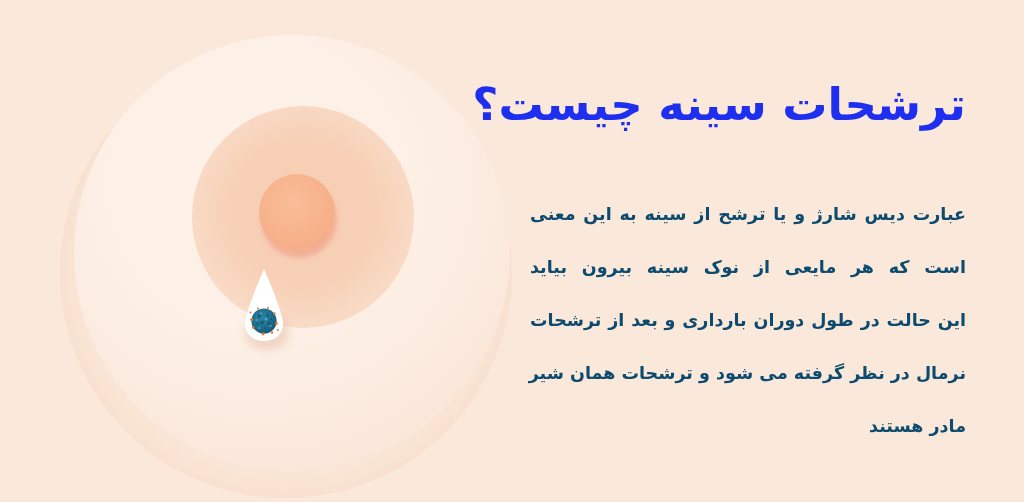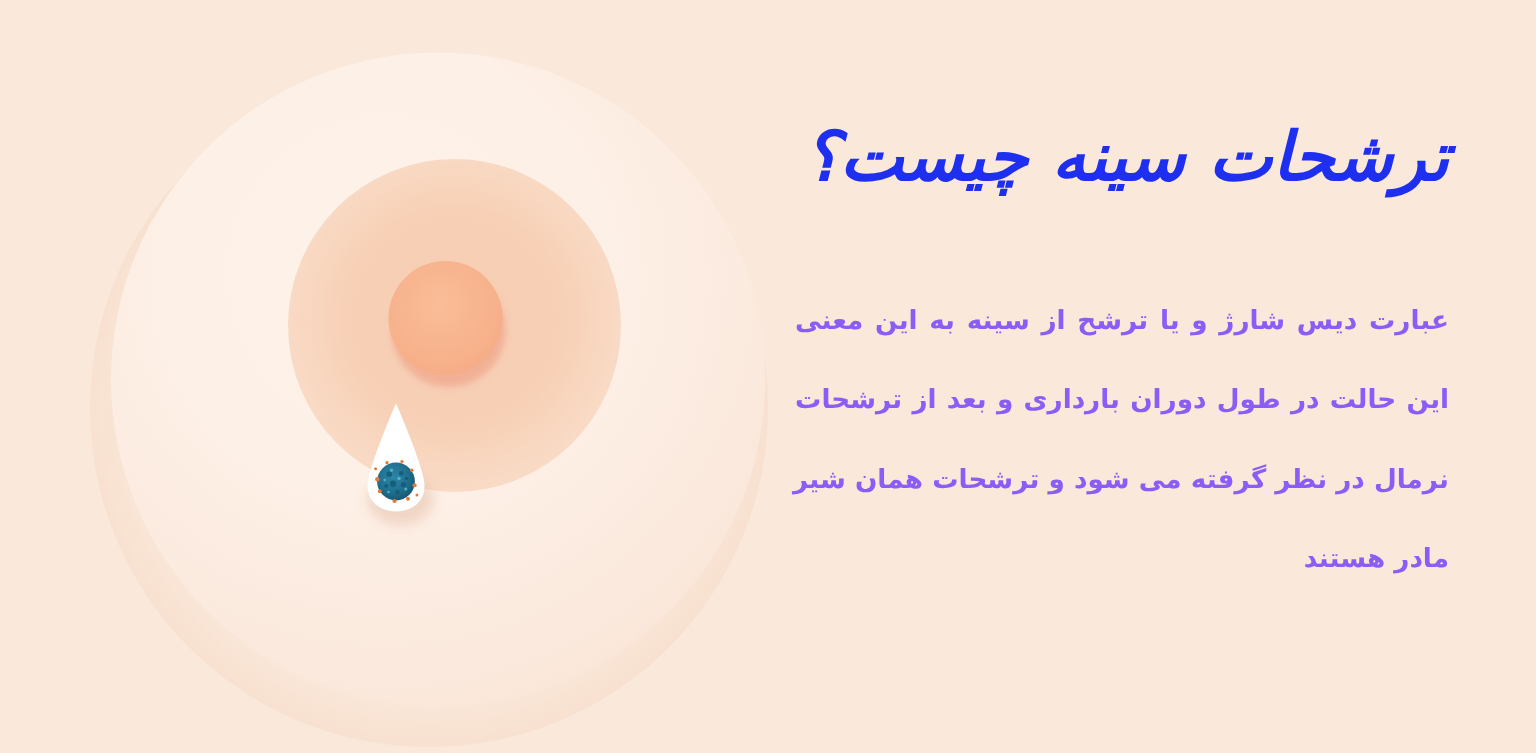--- a/index.html
+++ b/index.html
@@ -153,35 +153,34 @@
     top: 79px;
     width: 436px;
     margin: 0;
     font-size: 45px;
     font-weight: 700;
     line-height: 1.15;
     letter-spacing: -0.5px;
     color: #1f2ff0;
     white-space: nowrap;
     text-align: right;
-    font-style: italic;
   }
 
   .body-copy {
     position: absolute;
     right: 0;
     top: 188px;
     width: 436px;
   }
 
   .body-line {
     display: block;
     font-size: 17.5px;
     font-weight: 700;
-    color: #8b5cf6;
+    color: #0c4a6e;
     line-height: 53px;
     height: 53px;
     text-align: justify;
     text-align-last: justify;
     white-space: nowrap;
   }
   .body-line.last {
     text-align-last: right;
   }
 </style>
@@ -245,19 +244,20 @@
       </svg>
     </div>
   </div>
 
   <div class="text-col">
 
     <h1 class="headline">ترشحات سینه چیست؟</h1>
 
     <div class="body-copy">
       <span class="body-line">عبارت دیس شارژ و یا ترشح از سینه به این معنی</span>
+      <span class="body-line">است که هر مایعی از نوک سینه بیرون بیاید</span>
       <span class="body-line">این حالت در طول دوران بارداری و بعد از ترشحات</span>
       <span class="body-line">نرمال در نظر گرفته می شود و ترشحات همان شیر</span>
       <span class="body-line last">مادر هستند</span>
     </div>
 
   </div>
 </div>
 
 </body></html>

